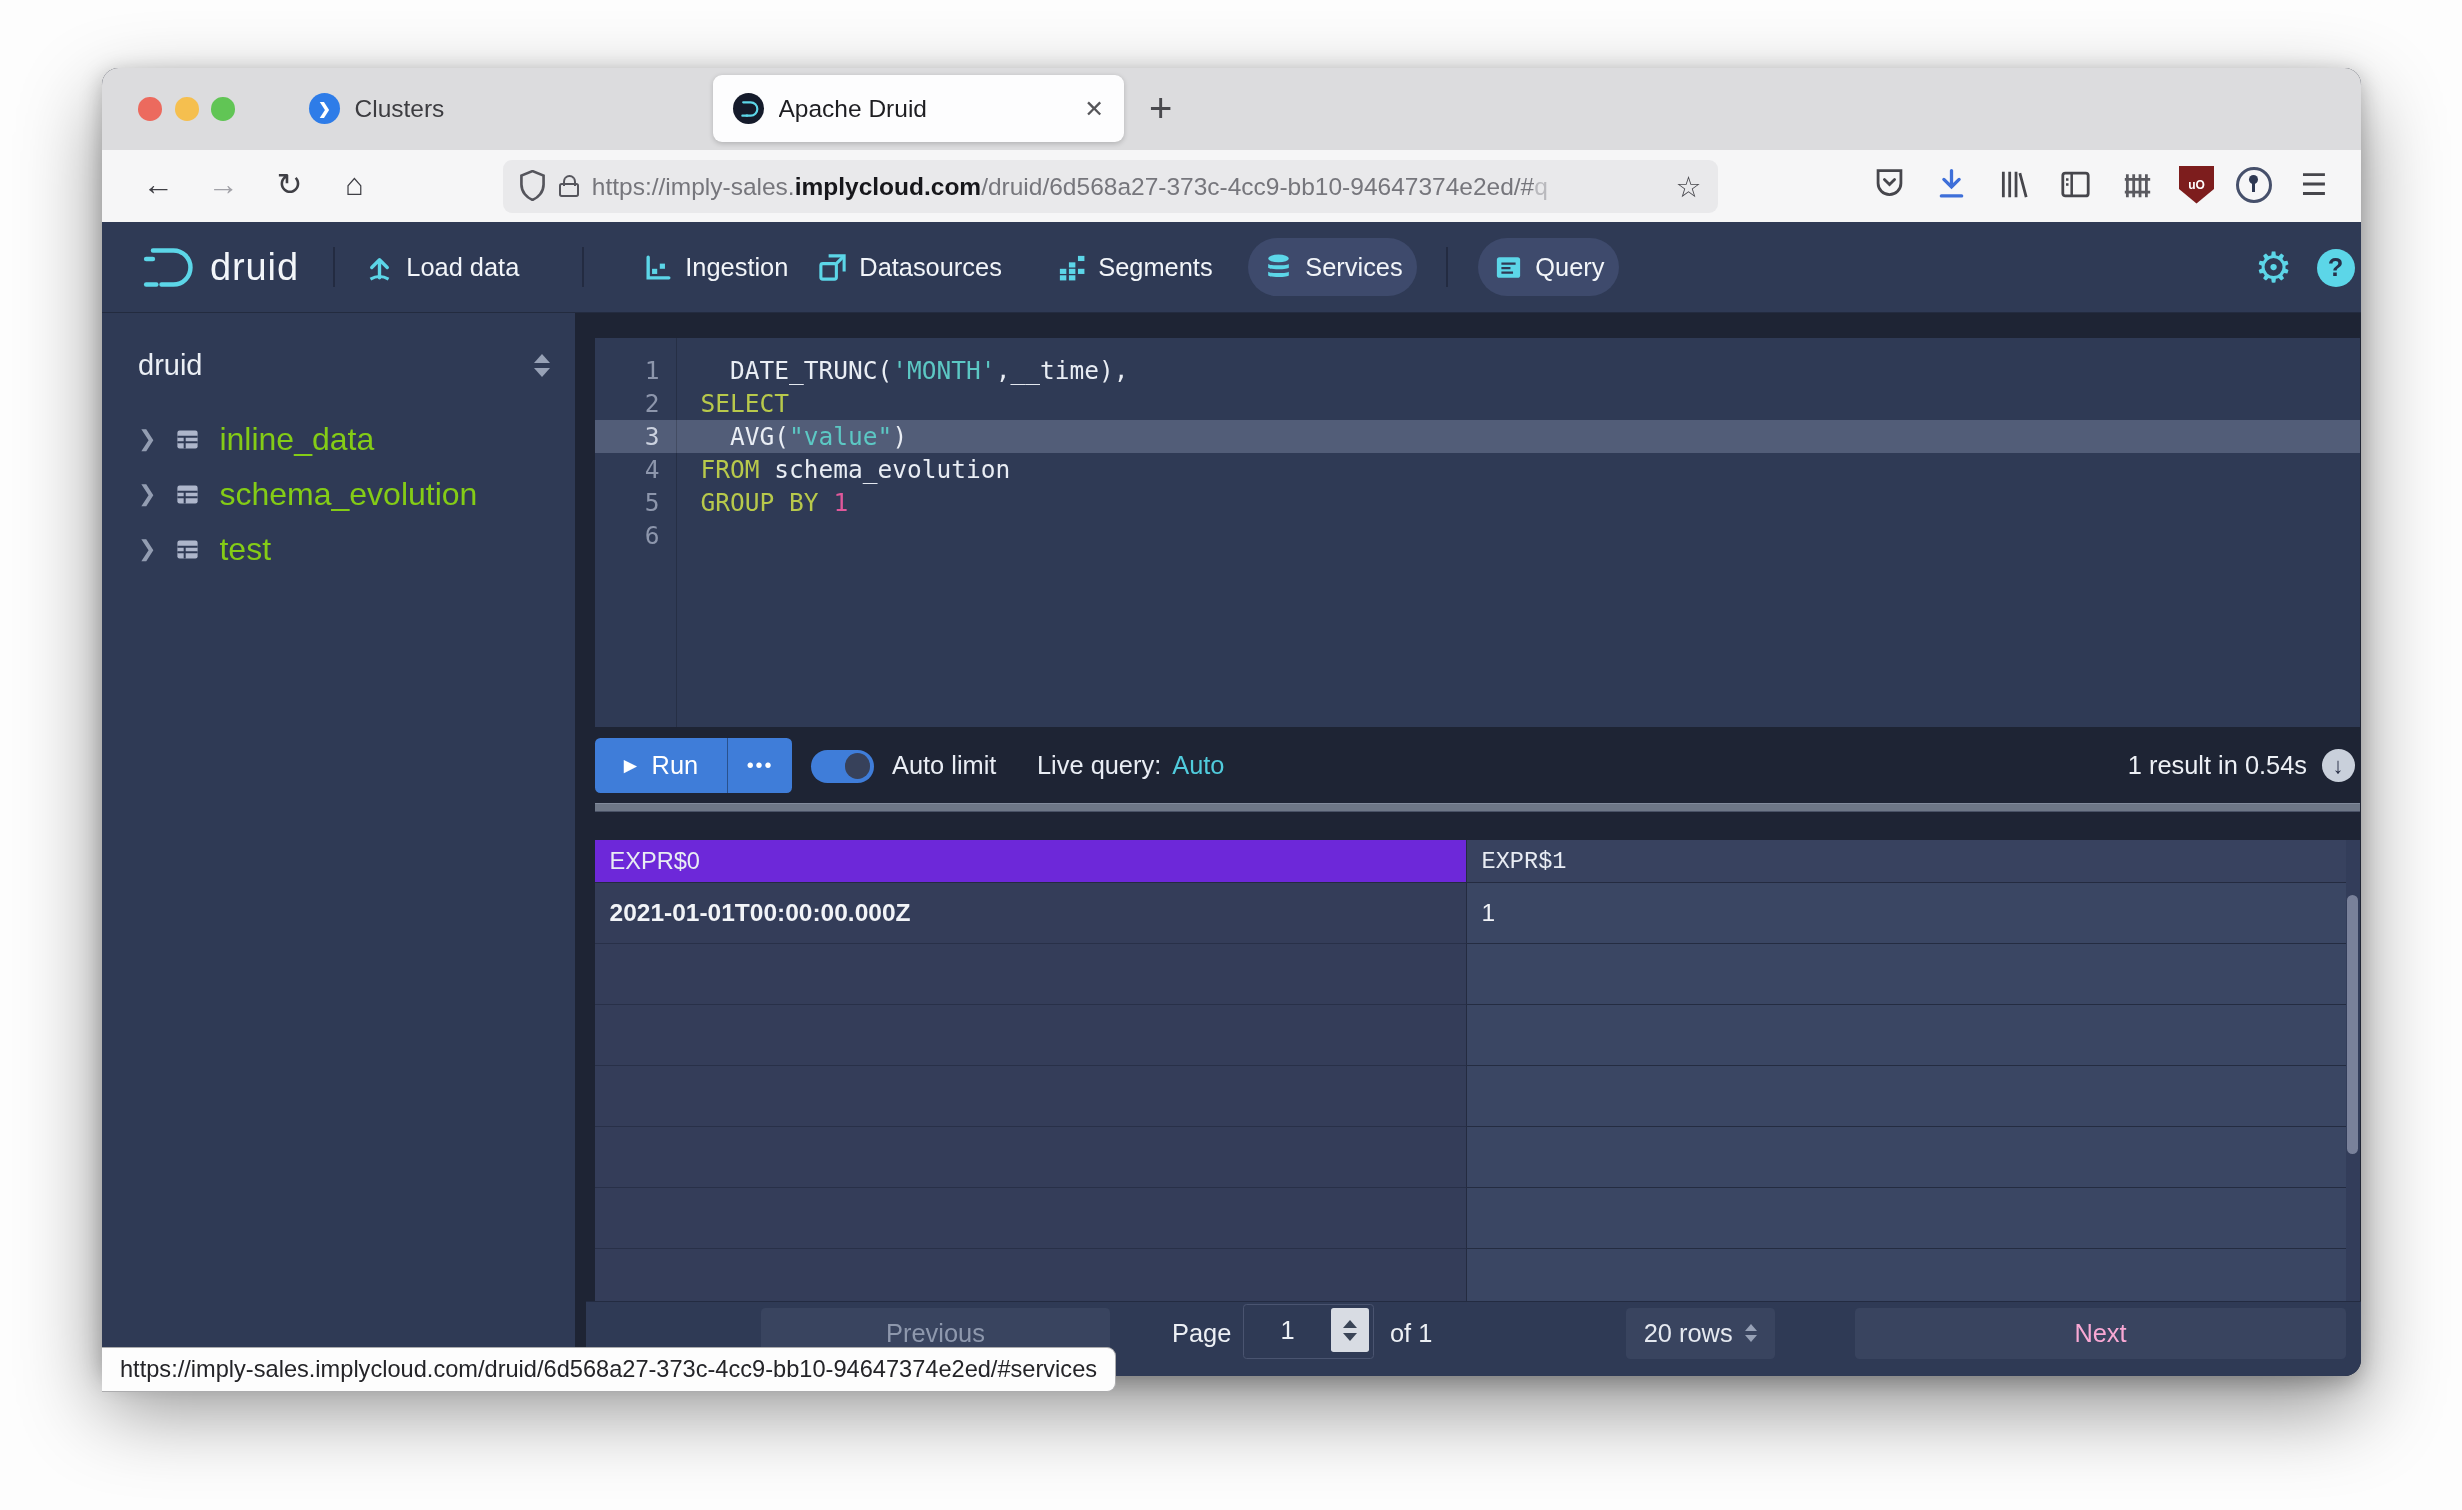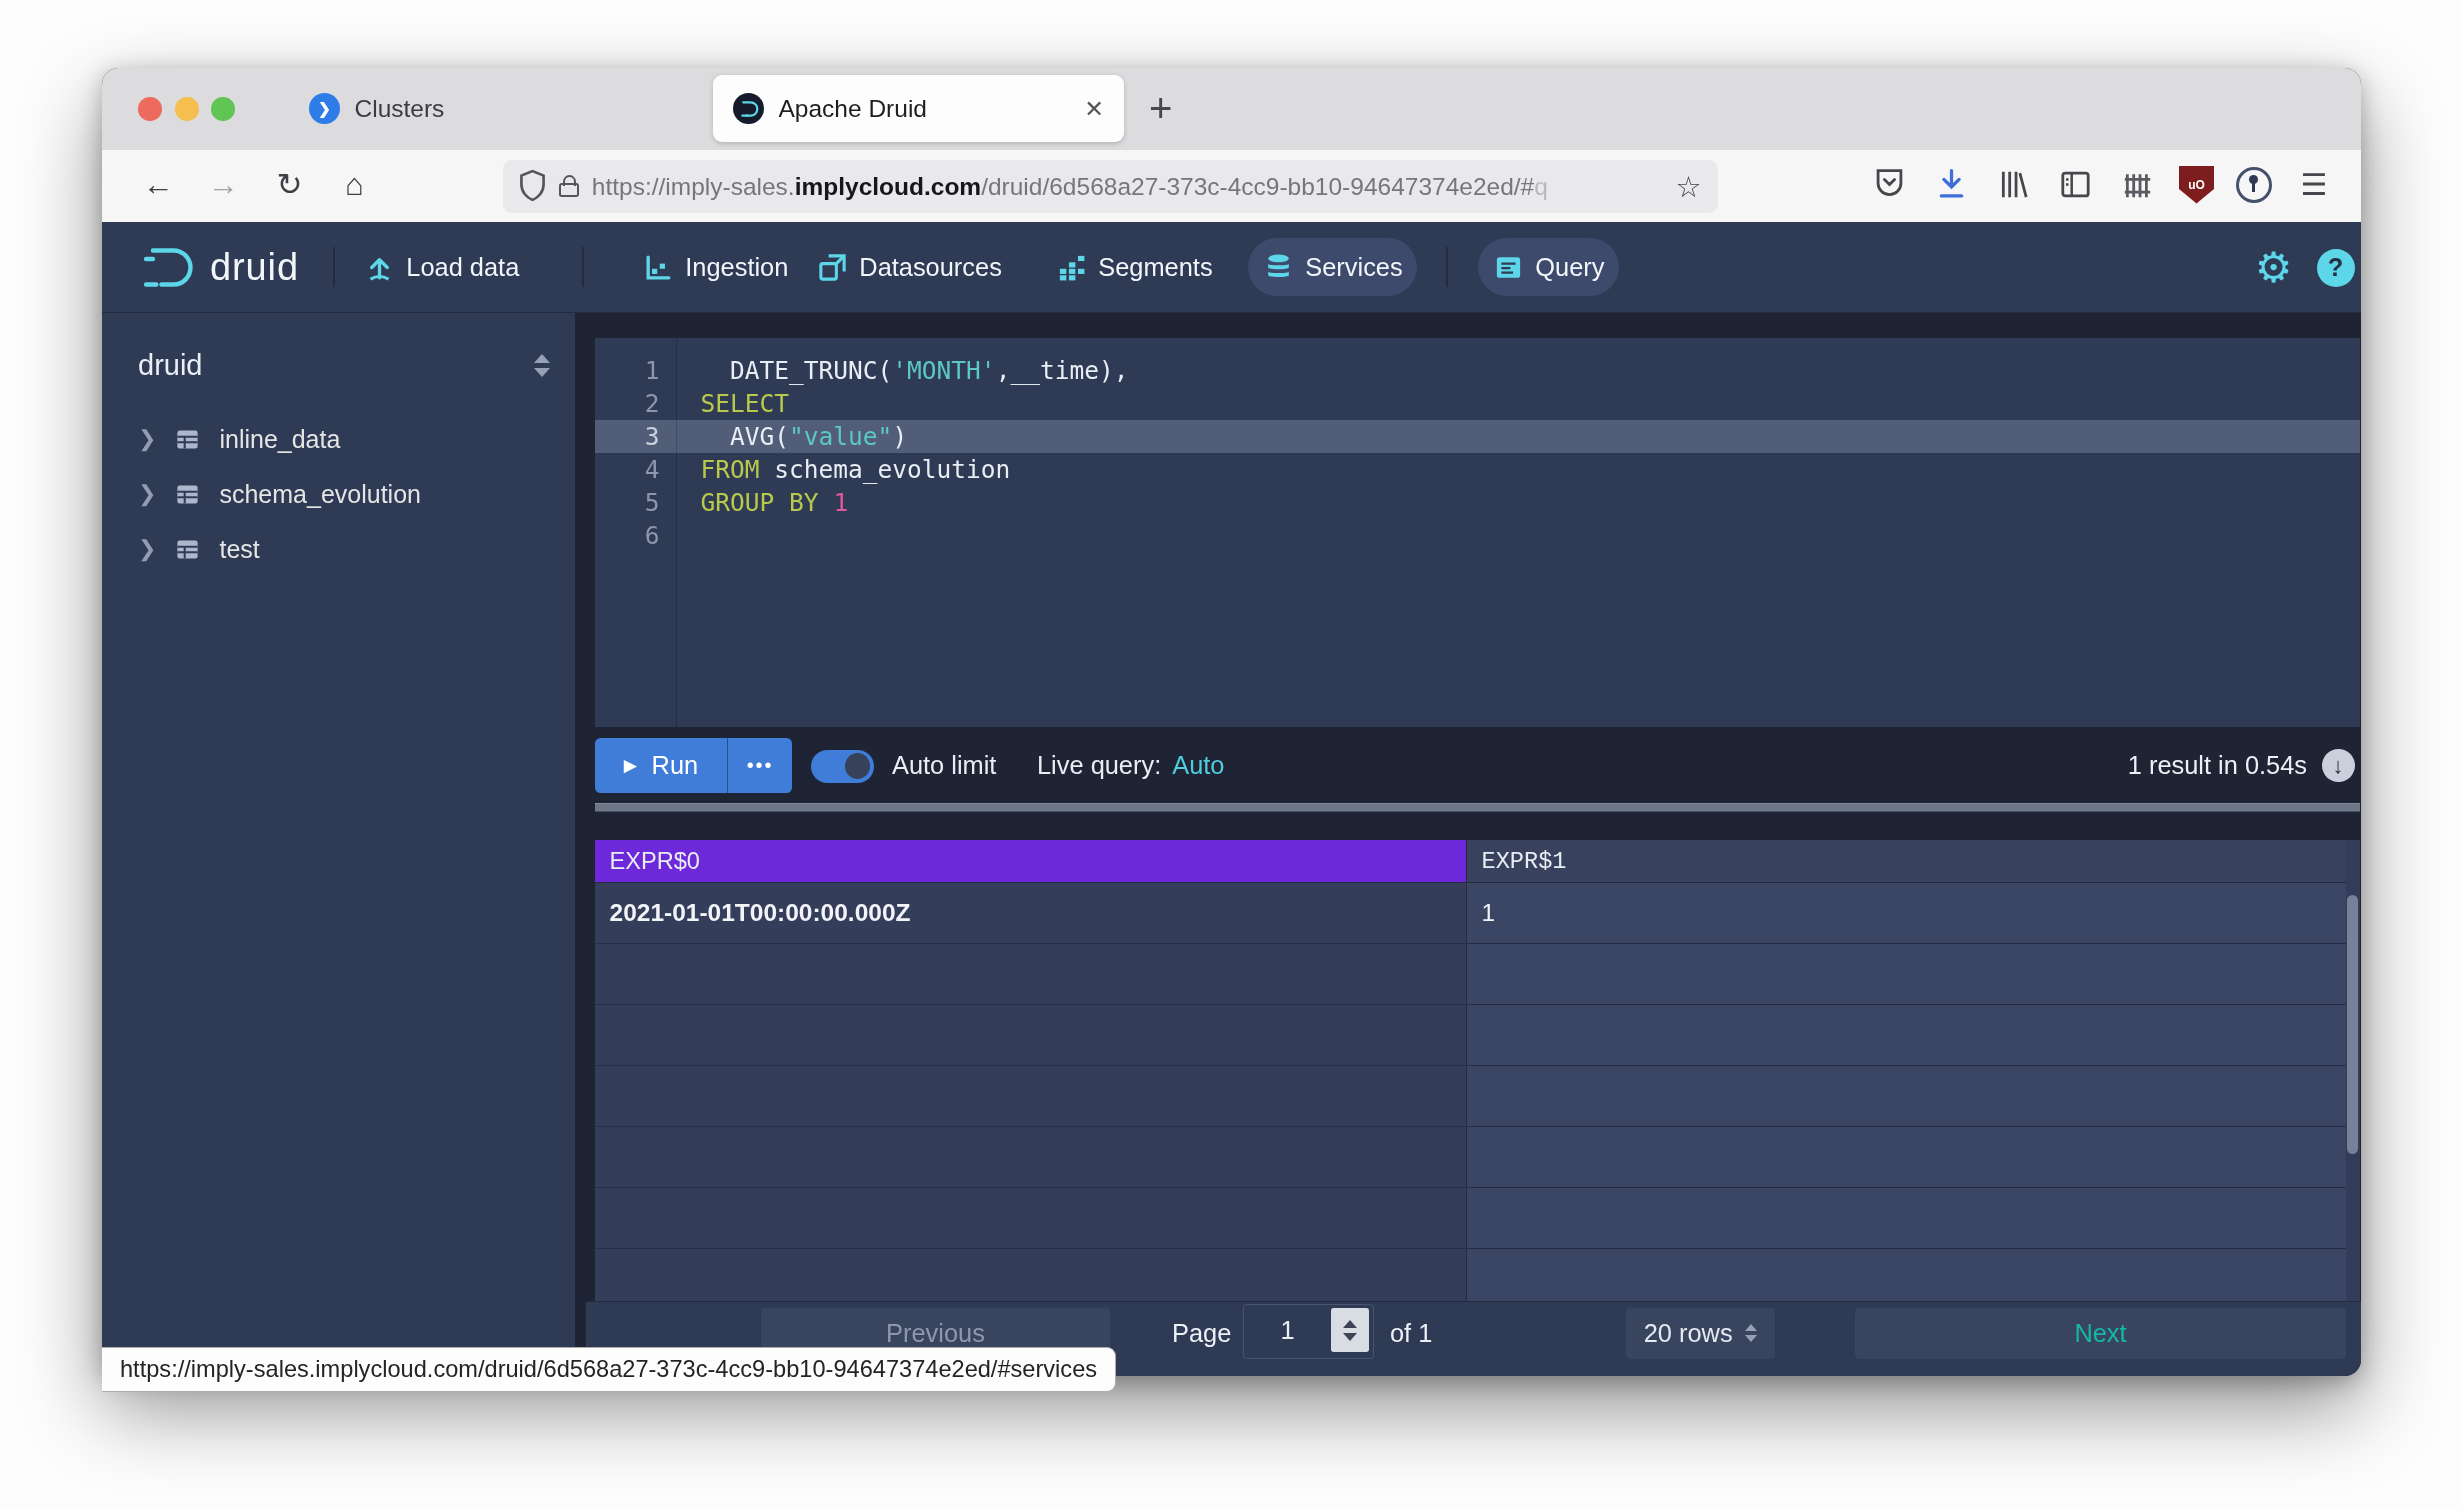--- a/index.html
+++ b/index.html
@@ -66,21 +66,21 @@
   
   .sidebar { position:absolute; left:0; top:245px; width:473px; height:1063px; background:#2F3A55; }
   .schema-head { position:absolute; left:36px; top:36px; right:25.4px; display:flex; align-items:center; }
   .schema-title { font-size:29px; color:#EBEFF5; }
   .sort-caret { margin-left:auto; display:flex; flex-direction:column; gap:4.5px; align-items:center; }
   .tri-up { width:0; height:0; border-left:8.2px solid transparent; border-right:8.2px solid transparent; border-bottom:9px solid #97A1B6; }
   .tri-dn { width:0; height:0; border-left:8.2px solid transparent; border-right:8.2px solid transparent; border-top:9px solid #97A1B6; }
   .tree-item { position:absolute; left:36px; height:44px; display:flex; align-items:center; gap:18px; }
   .ti-1{ top:104px; } .ti-2{ top:159px; } .ti-3{ top:214px; }
   .chev { font-size:22px; color:#939DB2; }
-  .tree-label { font-size:25px; color:#e5e5e5; }
+  .tree-label { font-size:32px; color:#84cc16; }
 
   
   .editor { position:absolute; left:493px; top:270px; width:1765px; height:389px; background:#2F3A55;
             font-family:"DejaVu Sans Mono", monospace; font-size:24.5px; }
   .active-line { position:absolute; left:0; top:82px; width:100%; height:33px; background:rgba(140,150,180,.38); }
   .gutter { position:absolute; left:0; top:0; width:82px; height:100%; border-right:0.9px solid rgba(0,0,0,.18); }
   .gutter .ln { position:relative; height:33px; line-height:33px; text-align:right; padding-right:16.4px; color:#8D96AC; }
   .gutter { padding-top:16.4px; }
   .ln.ln-active { color:#CBD1DF; }
   .code { position:absolute; left:82px; top:16.4px; right:0; }
@@ -122,21 +122,21 @@
   .col2 .cell { background:#3A4663; border-bottom:1.8px solid rgba(18,23,38,.55); }
   .cell-time { font-weight:bold; }
   .vtrack { position:absolute; right:0; top:0; width:14.5px; height:100%; background:#333D5A; }
   .vthumb { position:absolute; right:1.8px; top:55px; width:11px; height:259px; border-radius:5.5px; background:#79819A; }
 
   
   .qfooter { position:absolute; left:484px; right:0; top:1233px; height:75px; background:#2F3A55; border-top:0.9px solid #232B41; }
   .fbtn { position:absolute; top:5.5px; height:51px; border-radius:4.5px; background:#39445F;
           display:flex; align-items:center; justify-content:center; font-size:25.4px; }
   .btn-prev { left:175px; width:349px; color:#8E98AD; }
-  .btn-next { left:1269px; width:491px; color:#14b8a6; }
+  .btn-next { left:1269px; width:491px; color:#f9a8d4; }
   .fp-label { position:absolute; top:0; height:62px; display:flex; align-items:center; color:#EDF0F5; font-size:25.4px; }
   .lbl-page { left:586px; }
   .page-box { position:absolute; left:657px; top:1.8px; width:131px; height:55px; border:1.8px solid #4A5470; border-radius:3.6px; }
   .page-input { position:absolute; left:0; top:0; width:87px; height:51px; background:transparent; border:none; outline:none;
                 color:#EDF0F5; font-size:25.4px; text-align:center; font-family:"Liberation Sans", sans-serif; }
   .spinner { position:absolute; right:3.6px; top:3.6px; width:38px; height:44px; background:#D8DCE3; border-radius:2.7px;
              display:flex; flex-direction:column; align-items:center; justify-content:center; gap:5.5px; }
   .sp-up { width:0; height:0; border-left:7.3px solid transparent; border-right:7.3px solid transparent; border-bottom:8.2px solid #3A4456; }
   .sp-dn { width:0; height:0; border-left:7.3px solid transparent; border-right:7.3px solid transparent; border-top:8.2px solid #3A4456; }
   .lbl-of { left:804px; }

